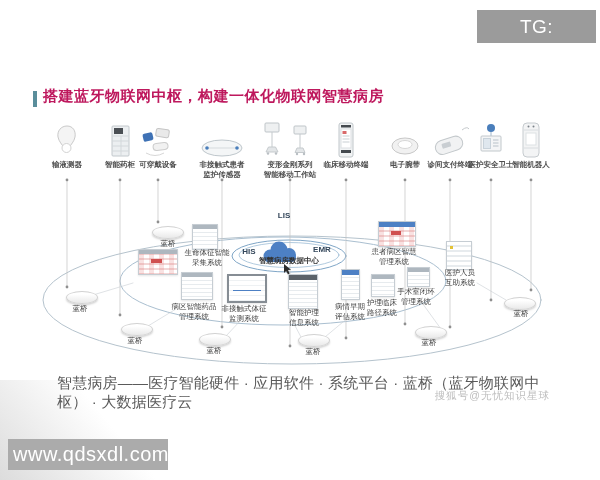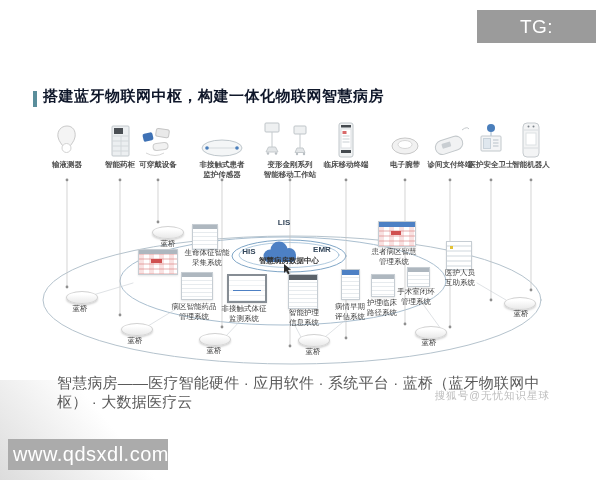--- a/index.html
+++ b/index.html
@@ -1,21 +1,21 @@
 <!DOCTYPE html>
 <html><head>
 <meta charset="utf-8">
 <style>
   html,body{margin:0;padding:0;background:#fff;}
   #canvas{position:relative;width:600px;height:480px;background:#ffffff;overflow:hidden;
     font-family:"Liberation Sans","DejaVu Sans",sans-serif;}
   .abs{position:absolute;}
   
   #title-bar{position:absolute;left:33px;top:91px;width:4px;height:16px;background:#5a8e9b;}
-  #page-title{position:absolute;left:43px;top:87px;font-size:15px;font-weight:bold;color:#0f172a;letter-spacing:.5px;white-space:nowrap;}
+  #page-title{position:absolute;left:43px;top:87px;font-size:15px;font-weight:bold;color:#be185d;letter-spacing:.5px;white-space:nowrap;}
   #tg-banner{position:absolute;left:477px;top:10px;width:119px;height:33px;background:#9b9b9b;color:#fff;
     font-size:19px;line-height:33px;text-align:center;letter-spacing:.5px;}
   
   .device{position:absolute;top:122px;width:64px;display:flex;flex-direction:column;align-items:center;z-index:5;}
   .device .ic{height:36px;display:flex;align-items:flex-end;}
   .device .lbl{margin-top:2px;font-size:7.5px;font-weight:600;color:#4e4e4e;text-align:center;line-height:1.3;white-space:pre-line;}
   
   .syslbl{position:absolute;width:80px;text-align:center;font-size:7.5px;font-weight:500;color:#3f3f3f;line-height:1.3;white-space:pre-line;z-index:5;}
   .hublbl{position:absolute;font-size:8px;font-weight:600;color:#33465a;text-align:center;z-index:5;}
   
@@ -248,21 +248,21 @@
   <svg id="cloud" width="46" height="26" viewBox="0 0 46 26">
     <g fill="#4d80c4">
         <circle cx="13" cy="16" r="6.5"></circle>
         <circle cx="22" cy="10" r="8.5"></circle>
         <circle cx="32" cy="15" r="7"></circle>
         <rect x="7" y="13" width="32" height="9" rx="4.5"></rect>
       </g>
   </svg>
   <div id="cloud-label">智慧病房数据中心</div>
   <div class="hublbl" style="left:234px;top:247px;width:30px;">HIS</div>
-  <div class="hublbl" style="left:269px;top:218px;width:30px;">LIS</div>
+  <div class="hublbl" style="left:269px;top:211px;width:30px;">LIS</div>
   <div class="hublbl" style="left:307px;top:245px;width:30px;">EMR</div>
 
   <div class="mi mi-hdr mi-rows" style="left:192px;top:224px;width:24px;height:24px;"></div>
   <div class="mi mi-hdr mi-red" style="left:138px;top:249px;width:38px;height:24px;"></div>
   <div class="mi mi-hdr mi-rows" style="left:181px;top:272px;width:30px;height:26px;"></div>
   <div class="mi mi-frame" style="left:227px;top:274px;width:36px;height:25px;"></div>
   <div class="mi mi-hdr-dark mi-rows" style="left:288px;top:274px;width:28px;height:33px;"></div>
   <div class="mi mi-hdr-blue mi-rows" style="left:341px;top:269px;width:17px;height:29px;"></div>
   <div class="mi mi-hdr mi-rows" style="left:371px;top:274px;width:22px;height:21px;"></div>
   <div class="mi mi-hdr mi-rows" style="left:407px;top:267px;width:21px;height:18px;"></div>

